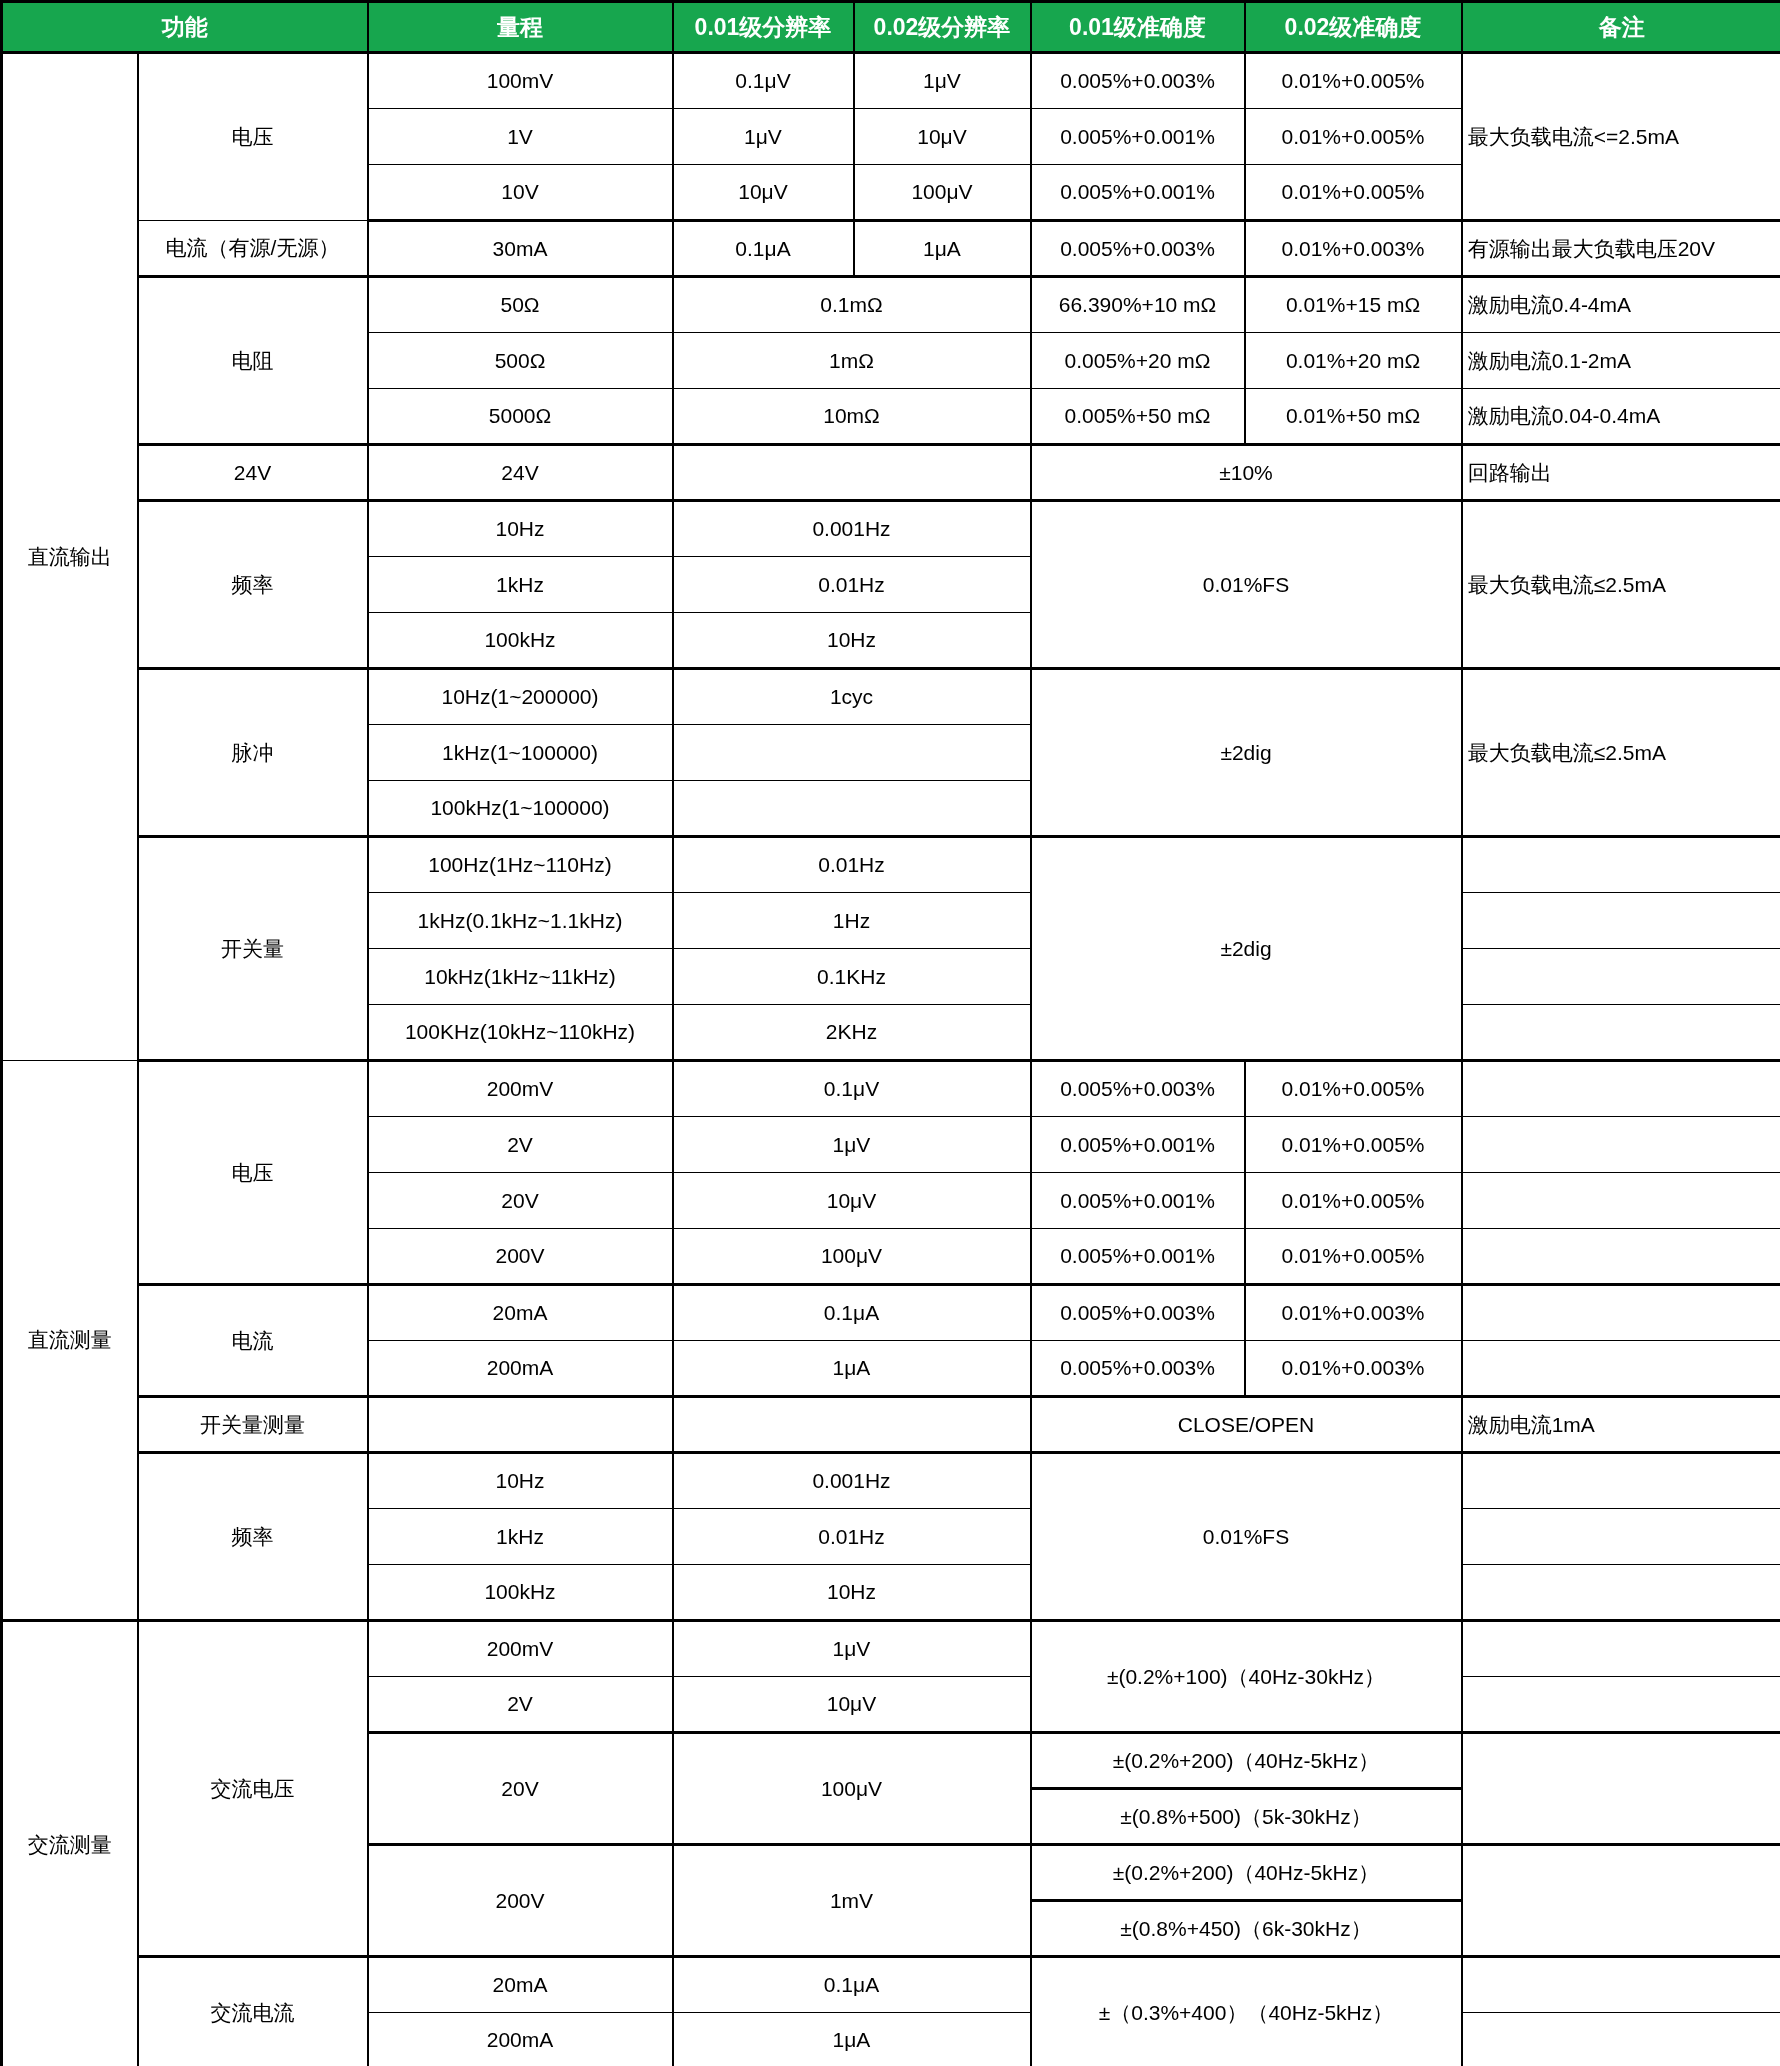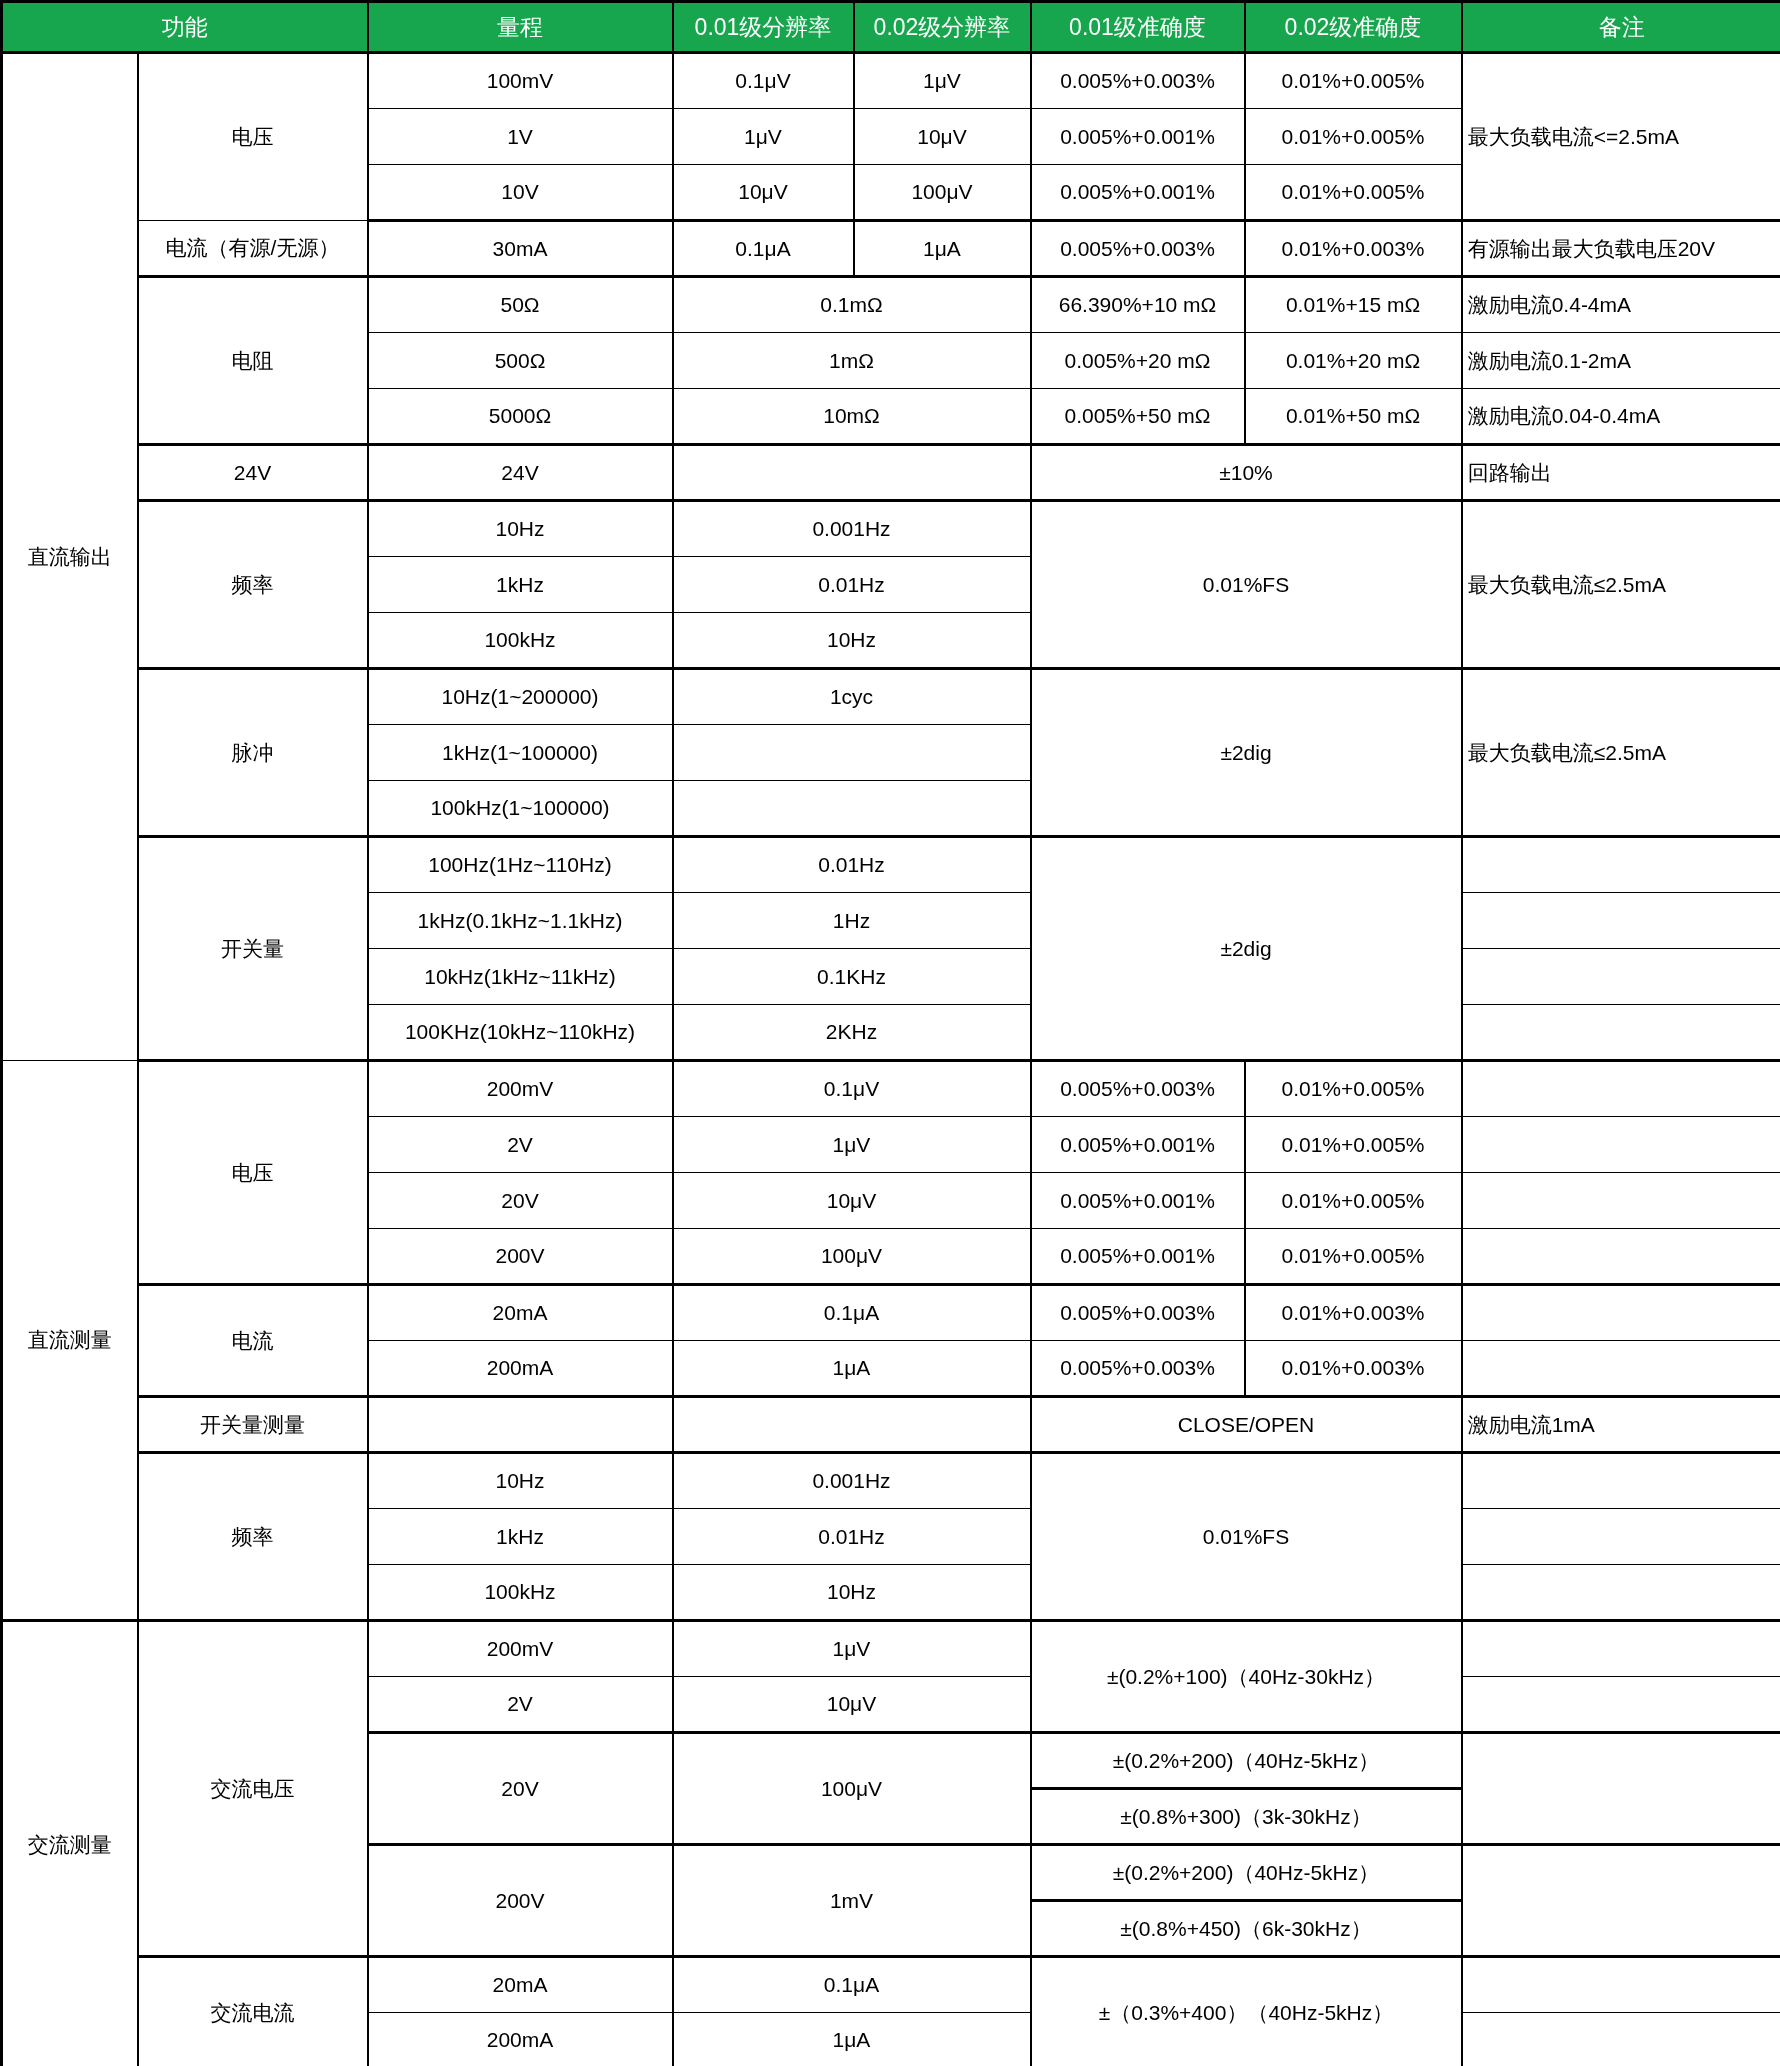--- a/index.html
+++ b/index.html
@@ -5,21 +5,21 @@
   html,body{margin:0;padding:0;background:#ffffff;}
   body{font-family:"Liberation Sans", sans-serif;}
   .page{width:1780px;}
   table{border-collapse:collapse;table-layout:fixed;width:1780px;border:3.7px solid #000;}
   col.c0{width:136px;} col.c1{width:230px;} col.c2{width:305px;}
   col.c3{width:181px;} col.c4{width:177px;} col.c5{width:214px;}
   col.c6{width:217px;} col.c7{width:321px;}
   th{
     background:var(--header-bg,#17a64e);
     color:var(--header-fg,#ffffff);
-    font-size:23px;font-weight:400;height:48px;
+    font-size:23px;font-weight:700;height:48px;
     border:2.2px solid #000;border-bottom-width:3.7px;padding:0;
     white-space:nowrap;overflow:hidden;
   }
   td{
     border:solid #000;border-width:1.5px 2.2px;
     font-size:21px;color:#000;text-align:center;vertical-align:middle;
     padding:0;white-space:nowrap;overflow:hidden;
   }
   tbody tr{height:56px;}
   td.l{text-align:left;padding-left:5.2px;}
@@ -248,21 +248,21 @@
           <td colspan="2" class="tb">10μV</td>
           <td class="tb"></td>
         </tr>
         <tr>
           <td rowspan="2" class="tb">20V</td>
           <td colspan="2" rowspan="2" class="tb">100μV</td>
           <td colspan="2" class="tb">±(0.2%+200)（40Hz-5kHz）</td>
           <td rowspan="2" class="tb"></td>
         </tr>
         <tr>
-          <td colspan="2" class="tb">±(0.8%+300)（3k-30kHz）</td>
+          <td colspan="2" class="tb">±(0.8%+500)（5k-30kHz）</td>
         </tr>
         <tr>
           <td rowspan="2" class="tb">200V</td>
           <td colspan="2" rowspan="2" class="tb">1mV</td>
           <td colspan="2" class="tb">±(0.2%+200)（40Hz-5kHz）</td>
           <td rowspan="2" class="tb"></td>
         </tr>
         <tr>
           <td colspan="2" class="tb">±(0.8%+450)（6k-30kHz）</td>
         </tr>

